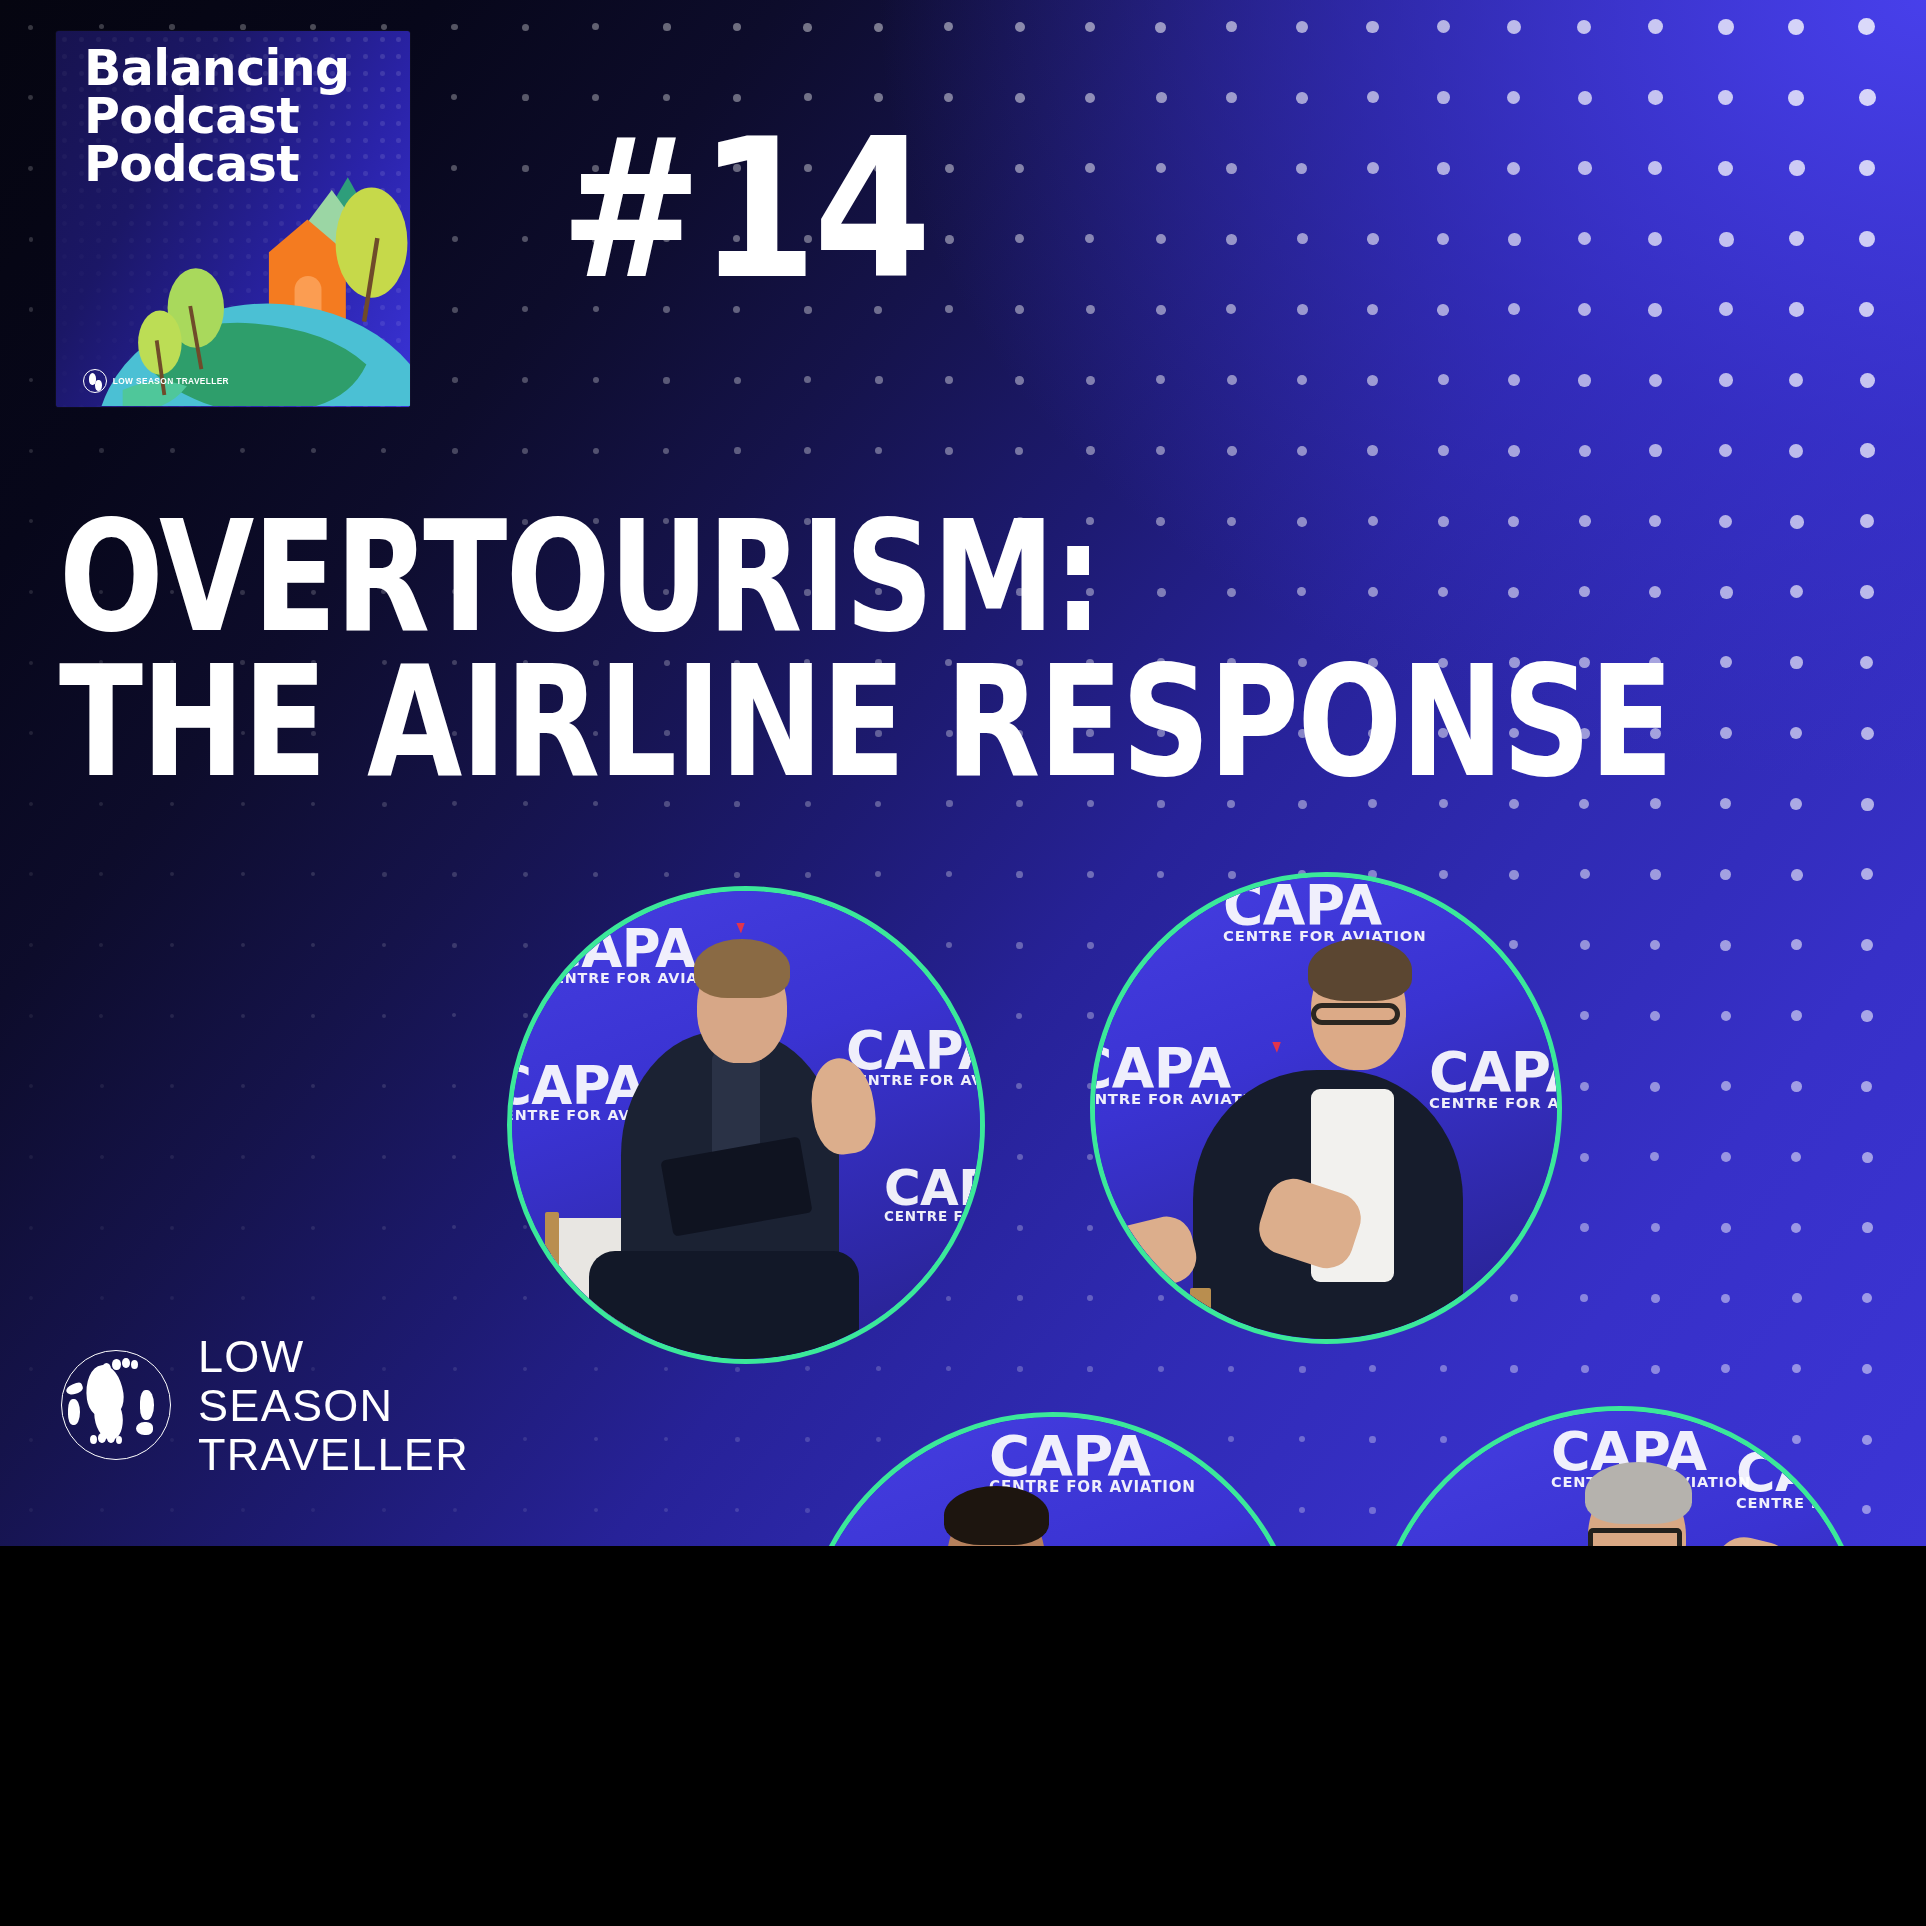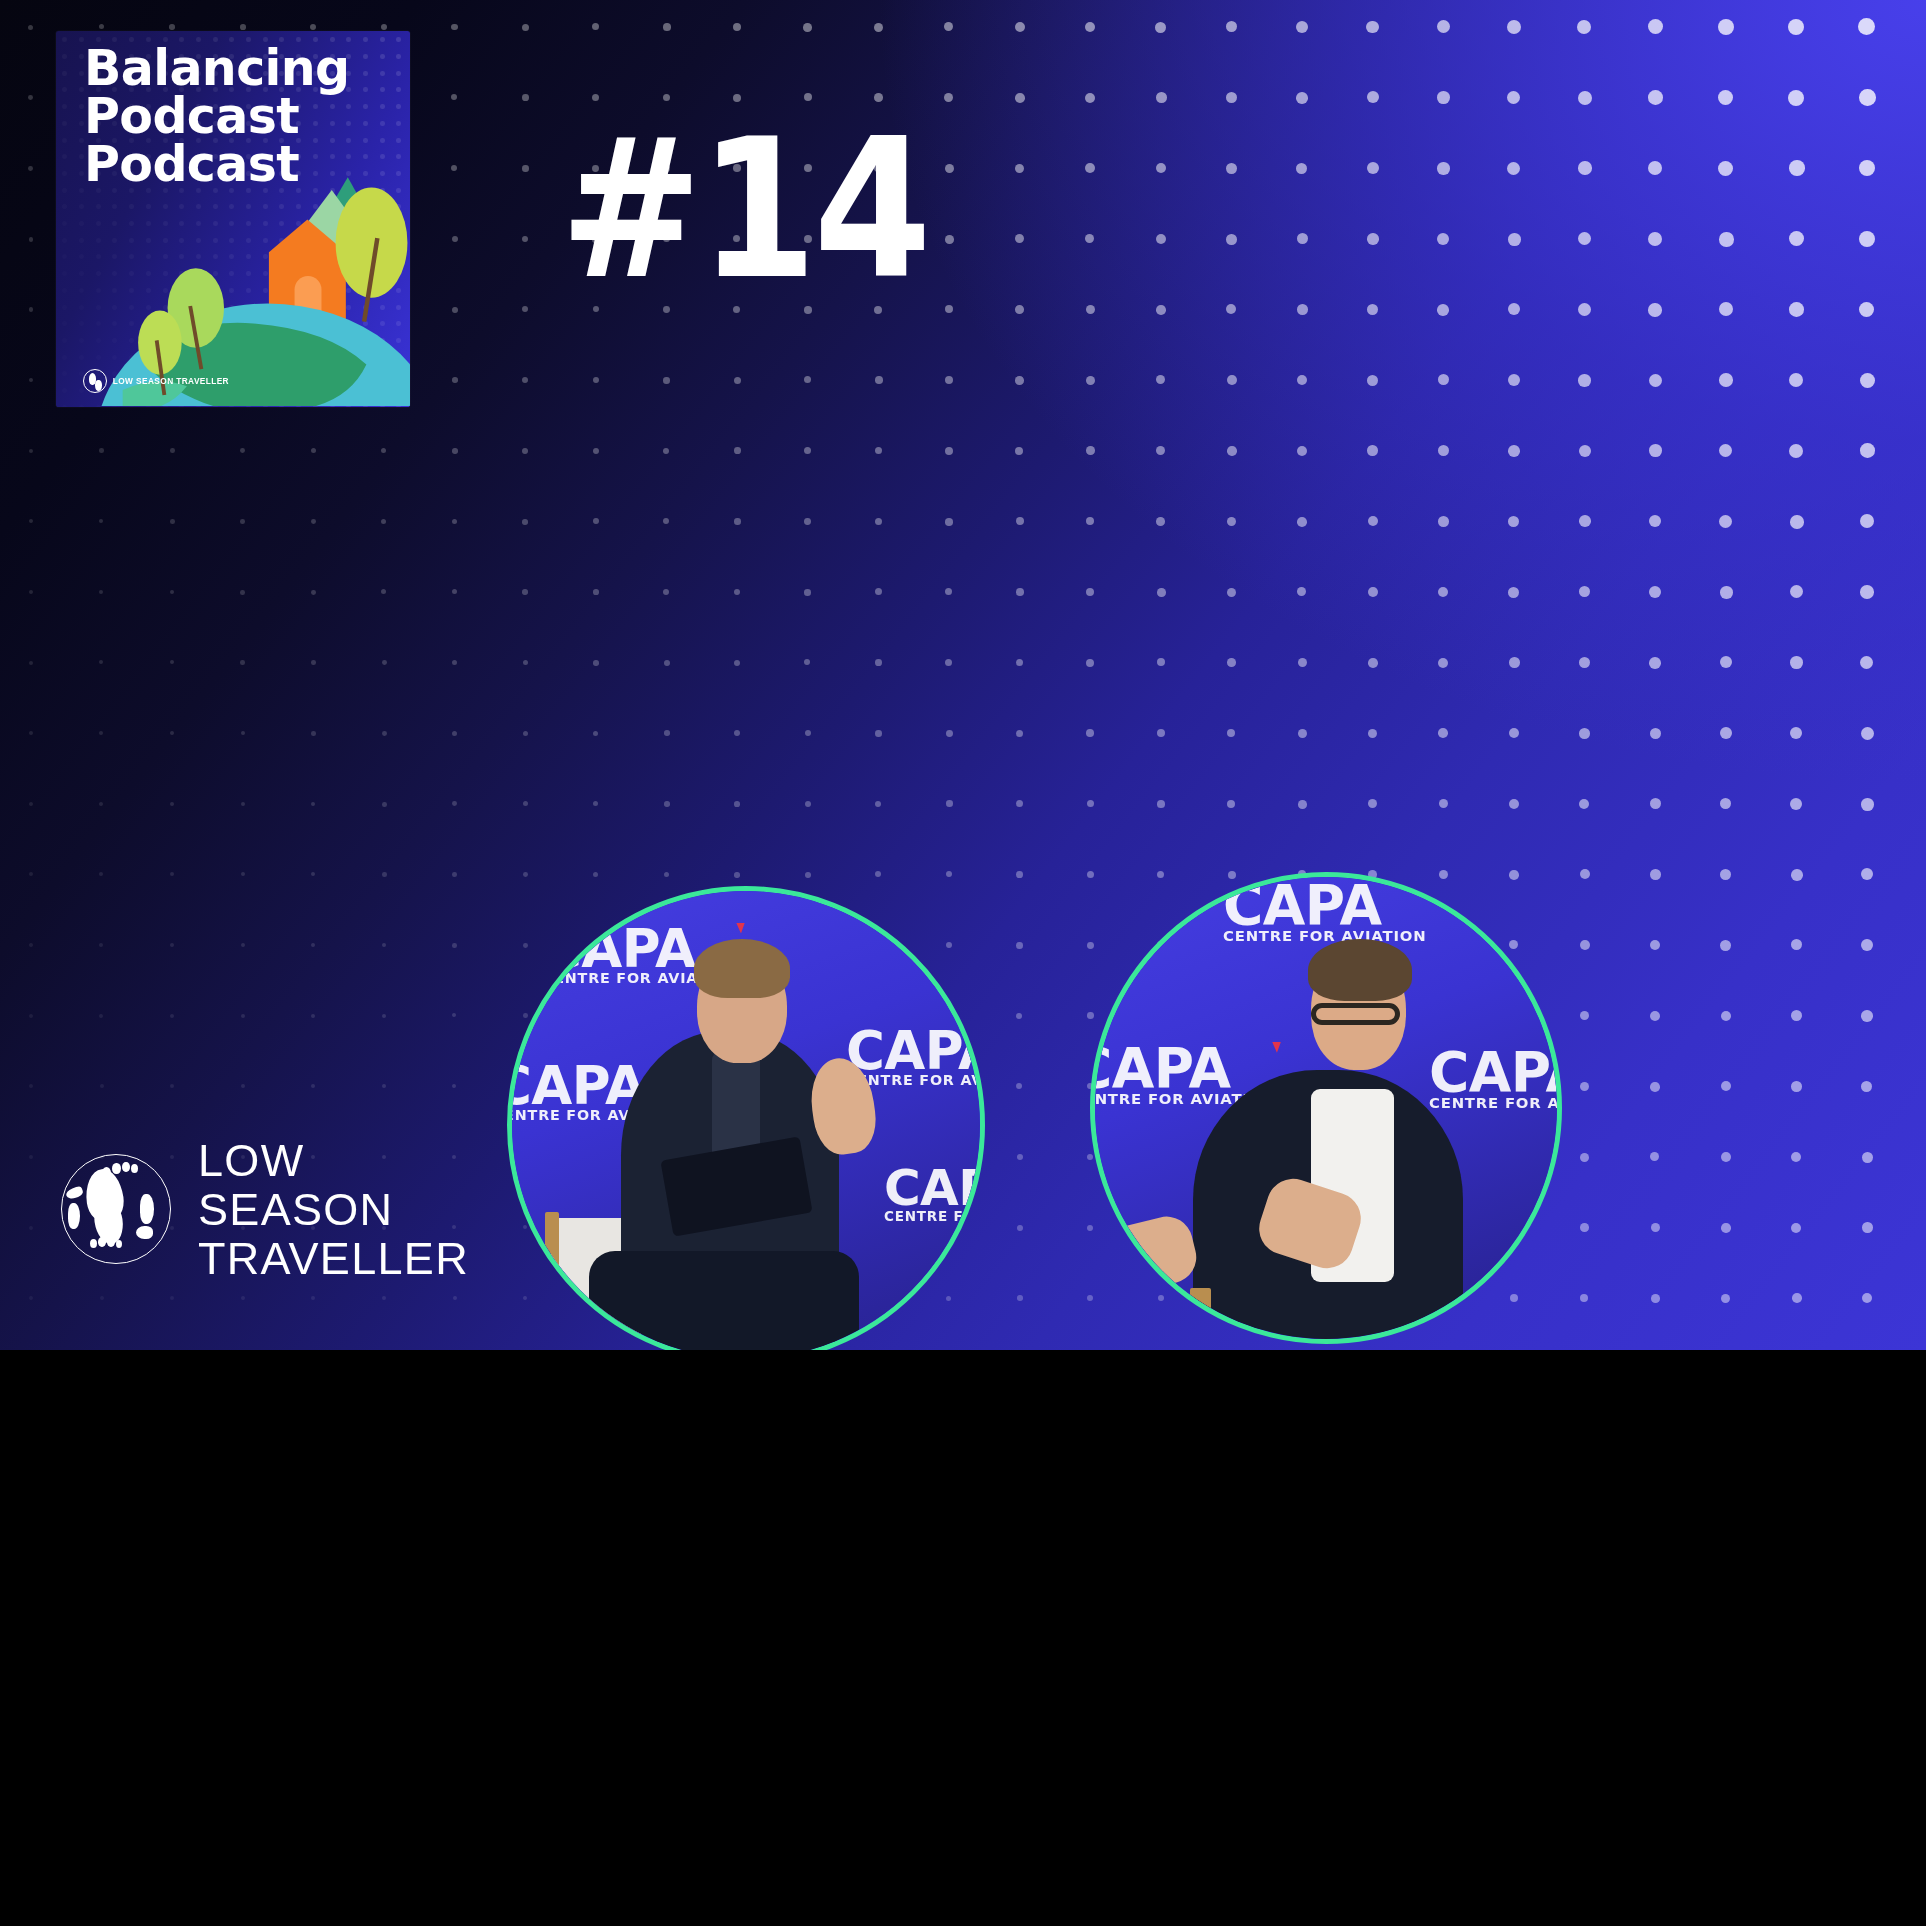--- a/index.html
+++ b/index.html
@@ -1,19 +1,19 @@
 <!DOCTYPE html>
 <html style="font-size:10.3px"><head>
 <meta charset="utf-8">
 <style>
   html,body{margin:0;padding:0;background:#000;}
   body{width:1926px;height:1926px;overflow:hidden;
        font-family:"Liberation Sans",sans-serif;}
 
-  #cover{position:relative;width:1926px;height:1350px;overflow:hidden;
+  #cover{position:relative;width:1926px;height:1546px;overflow:hidden;
          background:
            radial-gradient(ellipse 1541px 1156px at 100% 0%,
               rgba(72,64,236,.98) 0%, rgba(60,52,216,.55) 38%, rgba(40,34,160,0) 68%),
            linear-gradient(128deg,
               #050510 0%, #07071a 14%, #0d0c2b 25%, #15134a 36%,
               #1d1a70 47%, #272298 58%, #2f2ab2 70%, #3730c8 84%, #3c35d6 100%);
   }
 
   
   #dots{position:absolute;inset:0;}
@@ -1360,20 +1360,24 @@
       <span class="mtxt">
         <span>LOW</span>
         <span>SEASON</span>
         <span>TRAVELLER</span>
       </span>
     </div>
   </div>
 
   <div id="epnum">#14</div>
 
+  <div id="title">
+    <span class="l">OVERTOURISM:</span>
+    <span class="l">THE AIRLINE RESPONSE</span>
+  </div>
 
   <div class="shot" id="sp1" style="left:507px;top:886px;width:478px;height:478px;">
     <div class="photo">
       <div class="backdrop"></div>
       <div class="capa" style="left:31px;top:35px;font-size:53px;">
         <b>CAPA</b>
           <u></u>
         <s>CENTRE FOR AVIATION</s>
       </div>
       <div class="capa" style="left:-19px;top:172px;font-size:53px;">

